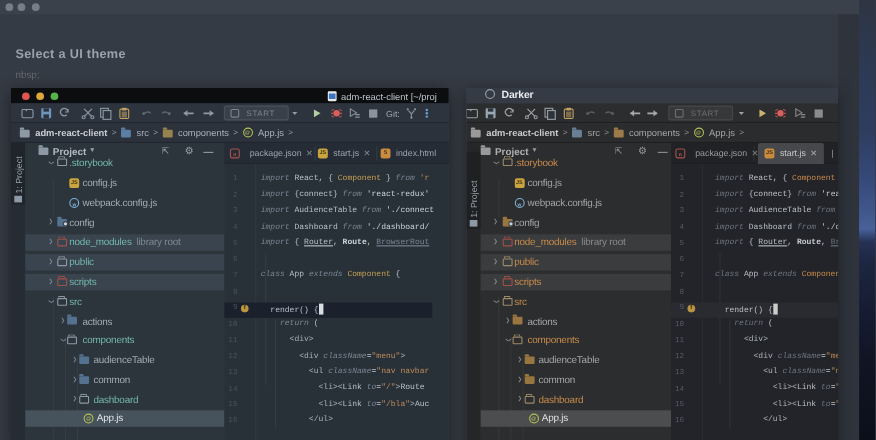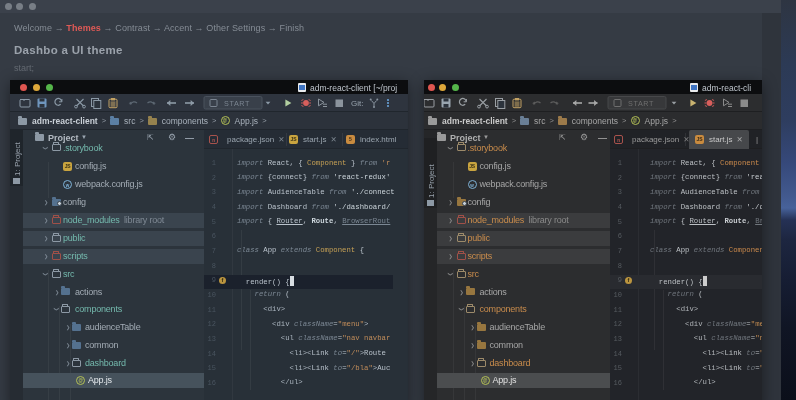--- a/index.html
+++ b/index.html
@@ -62,23 +62,22 @@
 .cur{display:inline-block;width:4px;height:10px;vertical-align:-2px}
 </style></head><body>
 <div id="st">
     <div class="abs" id="wtb">
       <span class="tl" style="left:5px"></span>
       <span class="tl" style="left:16px"></span>
       <span class="tl" style="left:29px"></span>
     </div>
     <div class="abs" style="left:762px;top:13px;width:19px;height:387px;background:#2f343c"></div>
     <div class="abs" style="left:781px;top:0;width:15px;height:400px;background:linear-gradient(180deg,#2e3542 0%,#2c3a55 16%,#2e3d5f 30%,#36497b 41%,#42598e 49%,#47629a 52%,#253155 55%,#1d2640 60%,#161d33 70%,#101524 82%,#0b0f1a 100%)"></div>
-    <div class="abs" id="crumbs">Welcome → <b>Themes</b> → Contrast → Accent → Other Settings → Finish</div>
-    <div class="abs" id="h1">Dashbo a UI theme</div>
-    <div class="abs" id="nbsp">start;</div>
+    <div class="abs" id="h1">Select a UI theme</div>
+    <div class="abs" id="nbsp">nbsp;</div>
     <span class="radio" style="left:19px;top:82px"></span>
     <span class="rlab" style="left:31px;top:82px">Project</span>
     <span class="radio" style="left:441px;top:81px"></span>
     <span class="rlab" style="left:456px;top:81px">Darker</span>
     <div class="win" style="left:10px;width:398px">
       <div class="wt">
         <span class="tl tlr" style="left:10px"></span>
         <span class="tl tly" style="left:23px"></span>
         <span class="tl tlg" style="left:36px"></span>
         <span class="dico" style="left:288px">
@@ -285,29 +284,20 @@
         <div class="code" style="left:33px;top:160.3px"><span style="color:#b9c2cb">    </span><span class="k" style="color:#7b8793">return</span><span style="color:#b9c2cb"> (</span></div>
         <div class="code" style="left:33px;top:175.0px"><span style="color:#aab4be">      &lt;div&gt;</span></div>
         <div class="code" style="left:33px;top:189.7px"><span style="color:#aab4be">        &lt;div </span><span class="k" style="color:#7b8793">className</span><span style="color:#b9c2cb">=</span><span style="color:#c08c5a">"menu"</span><span style="color:#aab4be">&gt;</span></div>
         <div class="code" style="left:33px;top:204.3px"><span style="color:#aab4be">          &lt;ul </span><span class="k" style="color:#7b8793">className</span><span style="color:#b9c2cb">=</span><span style="color:#c08c5a">"nav navbar</span></div>
         <div class="code" style="left:33px;top:219.0px"><span style="color:#aab4be">            &lt;li&gt;&lt;</span><span style="color:#b9c2cb">Link </span><span class="k" style="color:#7b8793">to</span><span style="color:#b9c2cb">=</span><span style="color:#c08c5a">"/"</span><span style="color:#aab4be">&gt;</span><span style="color:#b9c2cb">Route</span></div>
         <div class="code" style="left:33px;top:233.6px"><span style="color:#aab4be">            &lt;li&gt;&lt;</span><span style="color:#b9c2cb">Link </span><span class="k" style="color:#7b8793">to</span><span style="color:#b9c2cb">=</span><span style="color:#c08c5a">"/bla"</span><span style="color:#aab4be">&gt;</span><span style="color:#b9c2cb">Auc</span></div>
         <div class="code" style="left:33px;top:248.2px"><span style="color:#aab4be">          &lt;/ul&gt;</span></div>
       </div>
     </div>
     <div class="win" style="left:424px;width:338px">
-      <div class="wt">
-        <span class="tl tlr" style="left:3.5px"></span>
-        <span class="tl tly" style="left:14.5px"></span>
-        <span class="tl tlg" style="left:27.5px"></span>
-        <span class="dico" style="left:266px">
-          <i></i>
-        </span>
-        <span class="wtt" style="left:278px">adm-react-cli</span>
-      </div>
       <div style="position:absolute;left:0;top:14px;width:100%;height:18px;background:#2c2d2f;border-bottom:1px solid #1e1f21"></div>
       <svg class="tool" width="338" height="18" viewBox="0 0 338 18" stroke-width="1">
         <rect x="0" y="5.5" width="10" height="7.5" rx="1" fill="none" stroke="#9a9fa4"></rect>
         <path d="M0 5.5 h3 l1.5 1.5" fill="none" stroke="#9a9fa4"></path>
         <rect x="17.5" y="4.5" width="9" height="9" rx="1" fill="#9aa6b0"></rect>
         <rect x="19.5" y="4.5" width="5" height="3" fill="#2c333c"></rect>
         <rect x="19.5" y="10" width="5" height="3.5" fill="#2c333c"></rect>
         <path d="M42.2 7.5 a3.4 3.4 0 1 0 -1 2.8" fill="none" stroke="#9a9fa4" stroke-width="1.2"></path>
         <path d="M42.4 5 v2.8 h-2.8" fill="none" stroke="#9a9fa4"></path>
         <path d="M55.5 5 L62.5 12 M62.5 5 L55.5 12" stroke="#9a9fa4" stroke-width="1.1"></path>

